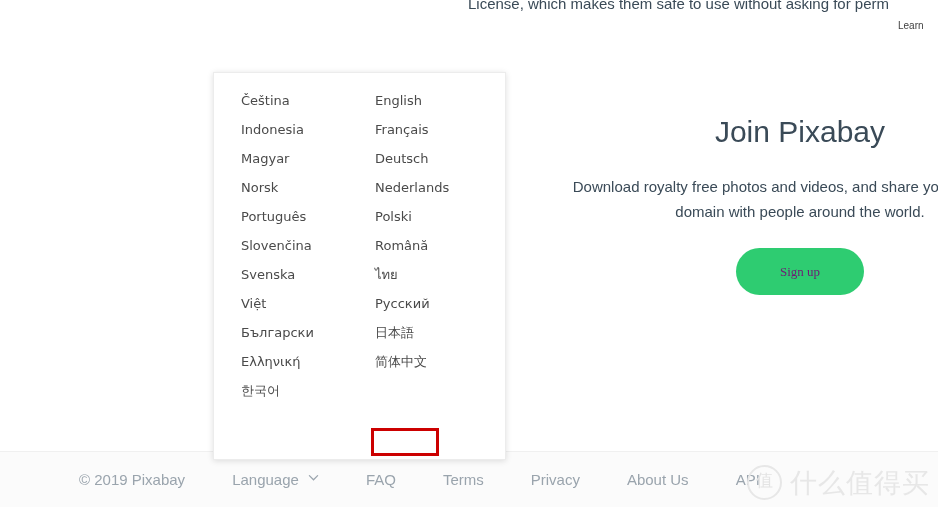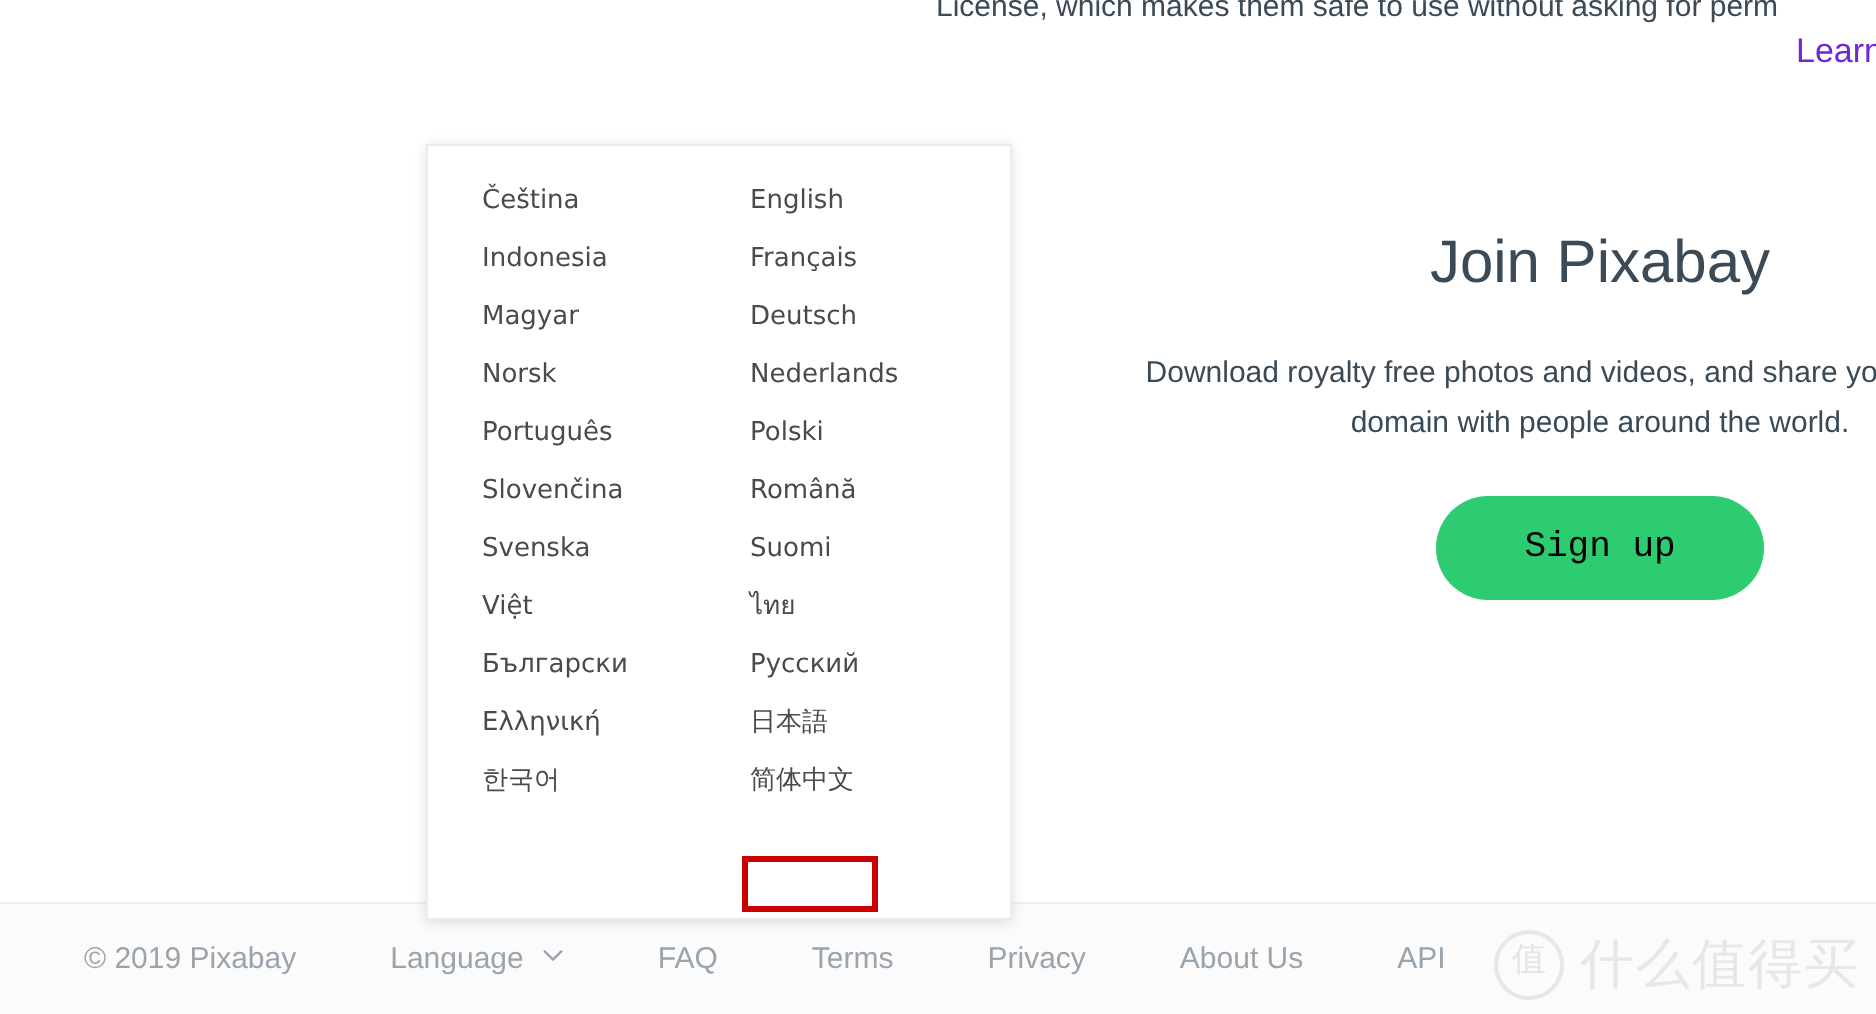--- a/index.html
+++ b/index.html
@@ -35,23 +35,23 @@
   }
   .license-line {
     font-size: 15px;
     line-height: 22px;
     color: #3a4a57;
     white-space: nowrap;
     text-align: left;
     padding-left: 468px;
   }
   .license-learn {
-    font-size: 17px;
+    font-size: 10px;
     line-height: 22px;
-    color: #6d28d9;
+    color: #404040;
     text-align: left;
     padding-left: 898px;
     white-space: nowrap;
   }
 
   
   .hero {
     position: absolute;
     top: 112px;
     left: 470px;
@@ -72,48 +72,48 @@
     line-height: 25px;
     color: #3a4a57;
     white-space: nowrap;
   }
   .hero-cta-wrap {
     margin-top: 24px;
   }
   .signup-btn {
     display: inline-block;
     background: #2ecc71;
-    color: #000000;
-    font-size: 18px;
+    color: #701a75;
+    font-size: 13px;
     line-height: 1;
     padding: 17px 44px;
     border: none;
     border-radius: 26px;
-    font-family: Liberation Mono, monospace;
+    font-family: Liberation Serif, serif;
     cursor: pointer;
     white-space: nowrap;
   }
 
   
   .footer {
     position: absolute;
     left: 0;
     bottom: 0;
     width: 938px;
     height: 55px;
     background: #fbfbfb;
     border-top: 1px solid #f0f0f0;
     display: flex;
     align-items: center;
   }
   .footer-inner {
     display: flex;
     align-items: center;
     width: 100%;
-    padding-left: 42px;
+    padding-left: 79px;
     box-sizing: border-box;
   }
   .footer-item {
     color: #9aa4ad;
     font-size: 15px;
     white-space: nowrap;
     text-decoration: none;
     cursor: pointer;
   }
   .footer-copy { cursor: default; }
@@ -284,21 +284,20 @@
         <a class="lang-item cjk" href="#">한국어</a>
       </div>
 
       <div class="lang-col right">
         <a class="lang-item" href="#">English</a>
         <a class="lang-item" href="#">Français</a>
         <a class="lang-item" href="#">Deutsch</a>
         <a class="lang-item" href="#">Nederlands</a>
         <a class="lang-item" href="#">Polski</a>
         <a class="lang-item" href="#">Română</a>
-        <a class="lang-item" href="#">Suomi</a>
         <a class="lang-item cjk" href="#">ไทย</a>
         <a class="lang-item" href="#">Русский</a>
         <a class="lang-item cjk" href="#">日本語</a>
         <a class="lang-item cjk highlight" href="#">简体中文</a>
       </div>
 
       <div class="hl-box" style="border-color: rgb(204, 0, 0);"></div>
     </div>
   </div>
 

